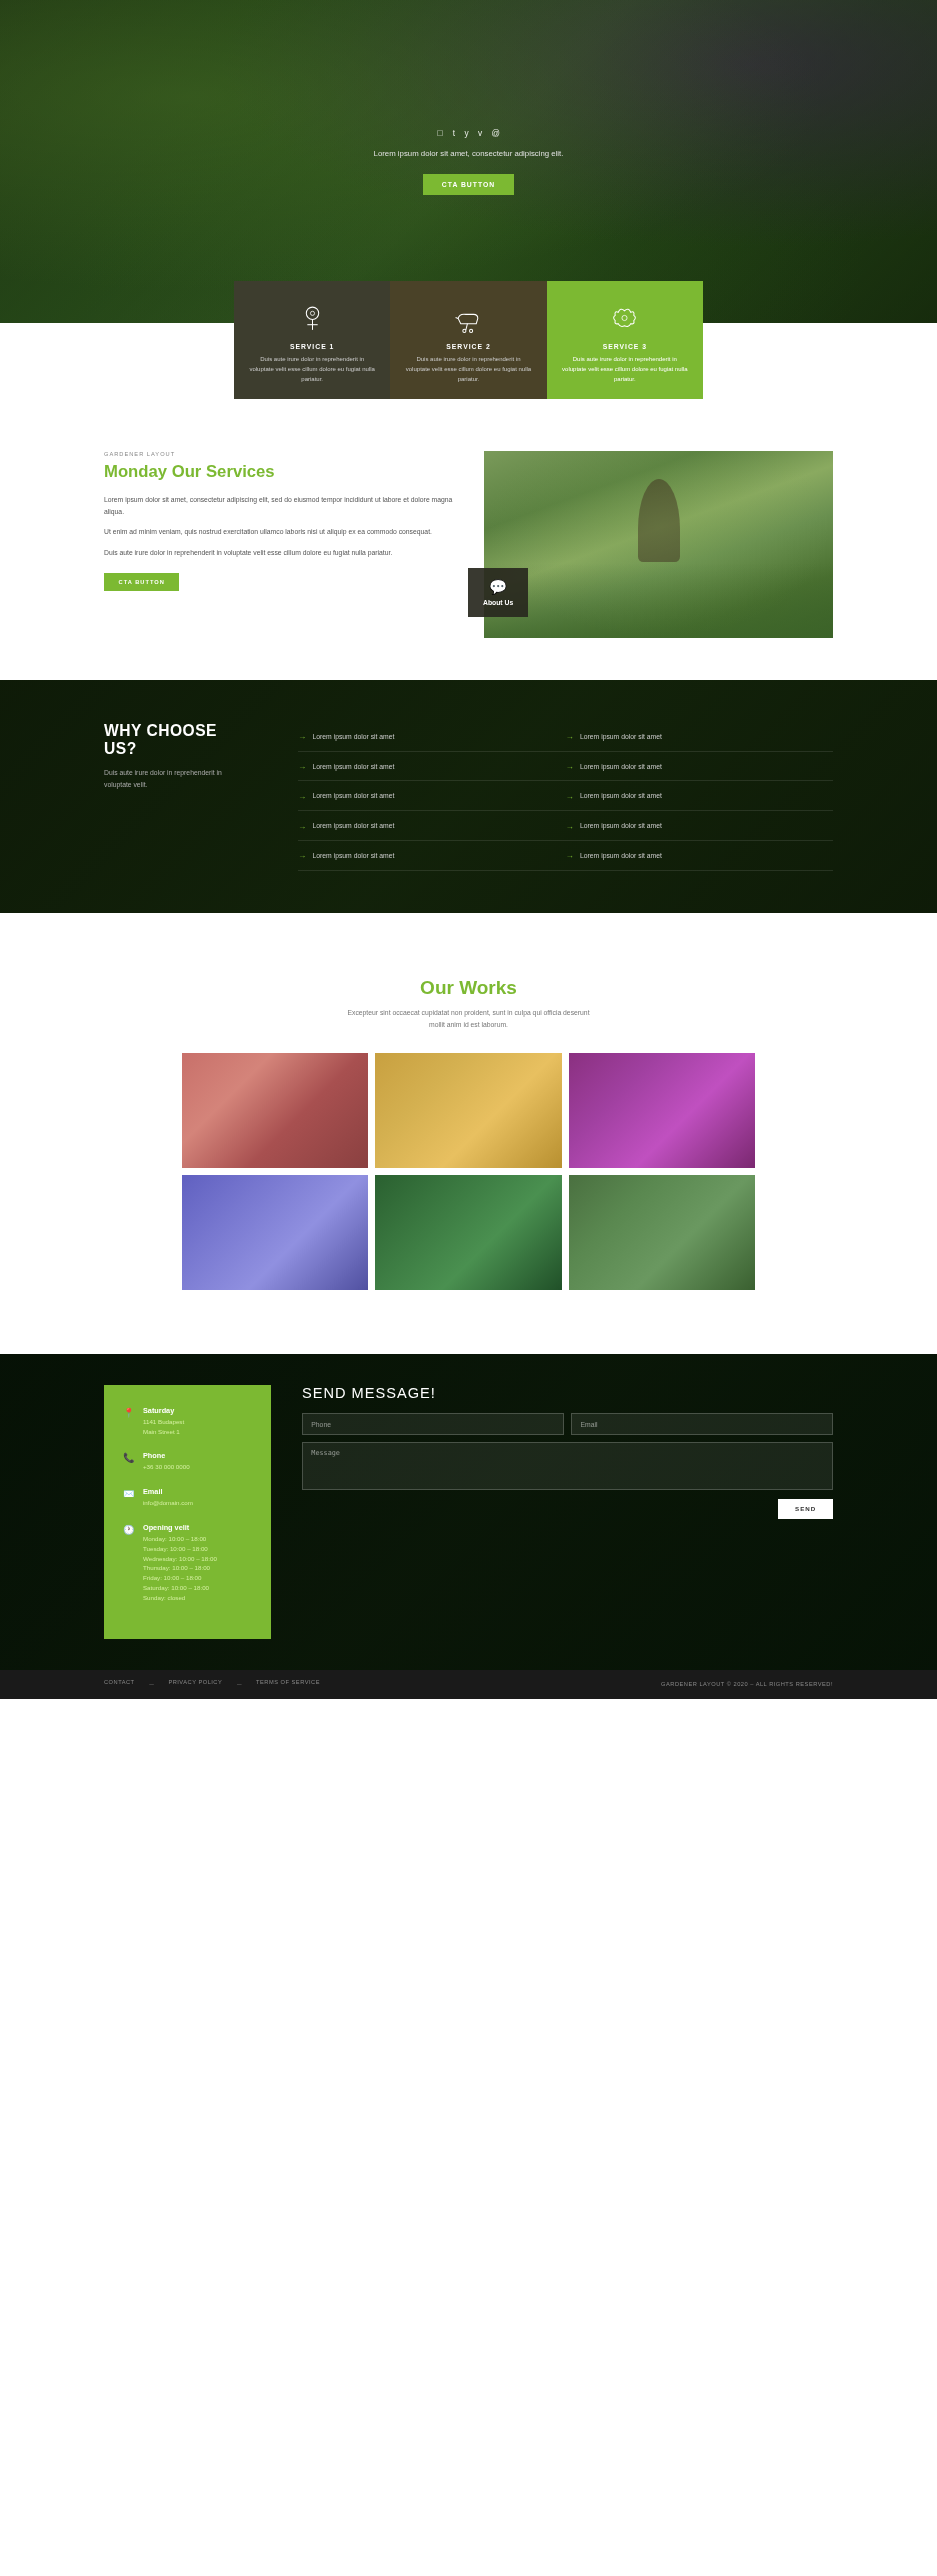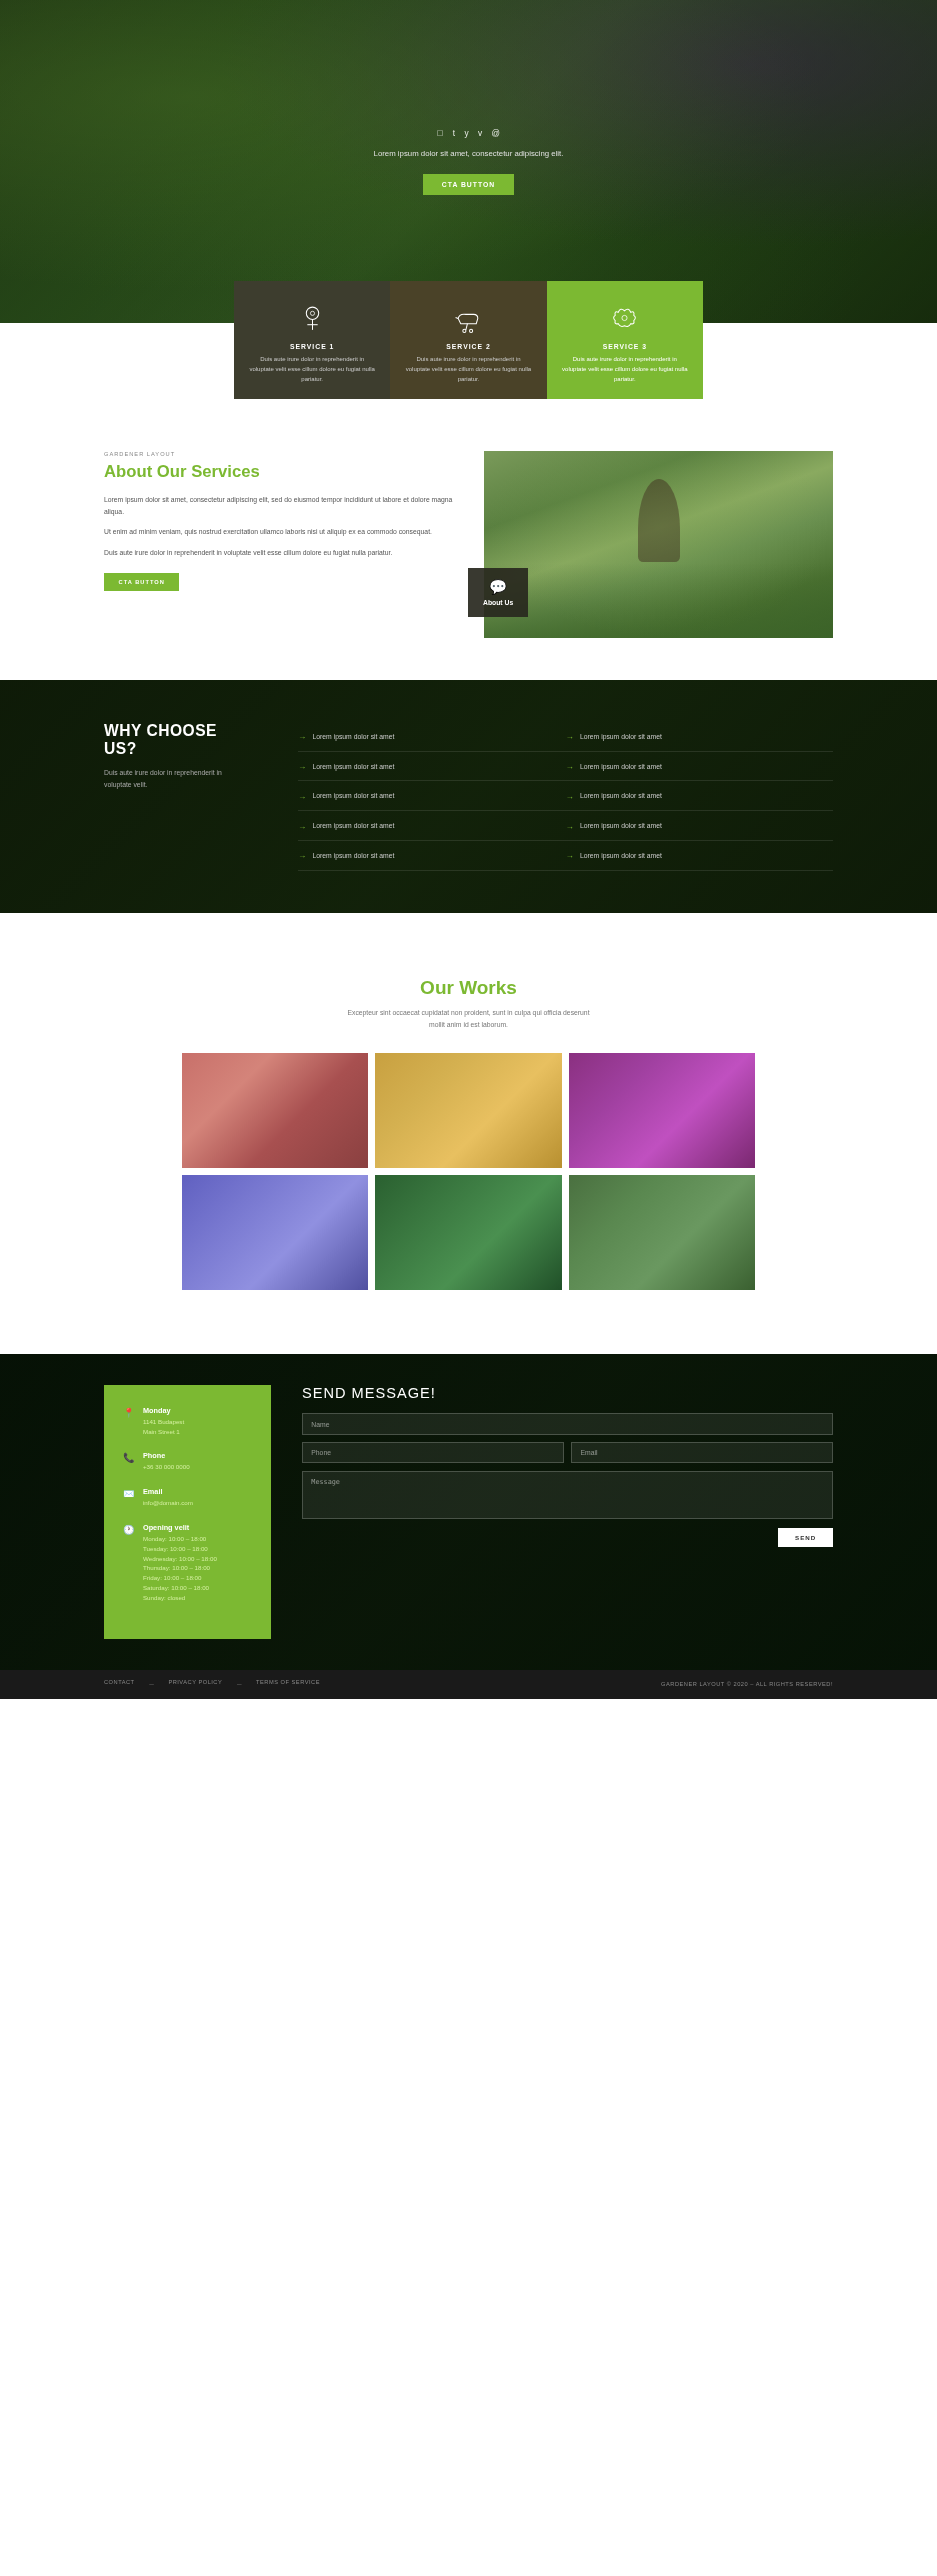--- a/index.html
+++ b/index.html
@@ -439,21 +439,21 @@
       </div>
       <div class="service-title">SERVICE 3</div>
       <div class="service-desc">Duis aute irure dolor in reprehenderit in voluptate velit esse cillum dolore eu fugiat nulla pariatur.</div>
     </div>
   </div>
 </div>
 
 <section class="about-services">
   <div class="about-text">
     <div class="about-label">GARDENER LAYOUT</div>
-    <h2 class="about-heading">About Our Services</h2>
+    <h2 class="about-heading">Monday Our Services</h2>
     <p class="about-p">Lorem ipsum dolor sit amet, consectetur adipiscing elit, sed do eiusmod tempor incididunt ut labore et dolore magna aliqua.</p>
     <p class="about-p">Ut enim ad minim veniam, quis nostrud exercitation ullamco laboris nisi ut aliquip ex ea commodo consequat.</p>
     <p class="about-p">Duis aute irure dolor in reprehenderit in voluptate velit esse cillum dolore eu fugiat nulla pariatur.</p>
     <button class="cta-button-about">CTA BUTTON</button>
   </div>
   <div class="about-image-wrap">
     <div class="about-img-placeholder">
 
       <div style="position:absolute;inset:0;background:linear-gradient(160deg,#7a9a5a 0%,#5a8040 25%,#8aaa60 45%,#6a9050 60%,#4a7030 80%,#3a6028 100%);"></div>
       <div style="position:absolute;bottom:0;left:0;right:0;height:40%;background:linear-gradient(to top,rgba(60,100,40,0.7),transparent);"></div>
@@ -539,21 +539,21 @@
       <div class="work-img-ph work-img-6"></div>
     </div>
   </div>
 </section>
 
 <section class="contact-section">
   <div class="contact-info-box">
     <div class="contact-info-item">
       <span class="contact-info-icon">📍</span>
       <div>
-        <div class="contact-info-label">Monday</div>
+        <div class="contact-info-label">Saturday</div>
         <div class="contact-info-value">1141 Budapest</div>
         <div class="contact-info-value">Main Street 1</div>
       </div>
     </div>
     <div class="contact-info-item">
       <span class="contact-info-icon">📞</span>
       <div>
         <div class="contact-info-label">Phone</div>
         <div class="contact-info-value">+36 30 000 0000</div>
       </div>
@@ -575,23 +575,20 @@
         <div class="contact-info-value">Thursday: 10:00 – 18:00</div>
         <div class="contact-info-value">Friday: 10:00 – 18:00</div>
         <div class="contact-info-value">Saturday: 10:00 – 18:00</div>
         <div class="contact-info-value">Sunday: closed</div>
       </div>
     </div>
   </div>
   <div class="contact-form-wrap">
     <h2 class="contact-form-title">SEND MESSAGE!</h2>
     <div class="form-row">
-      <input class="form-input" type="text" placeholder="Name" style="">
-    </div>
-    <div class="form-row">
       <input class="form-input" type="text" placeholder="Phone" style="">
       <input class="form-input" type="text" placeholder="Email" style="">
     </div>
     <textarea class="form-textarea" placeholder="Message" style=""></textarea>
     <div style="text-align:right;">
       <button class="send-btn">SEND</button>
     </div>
   </div>
 </section>
 

